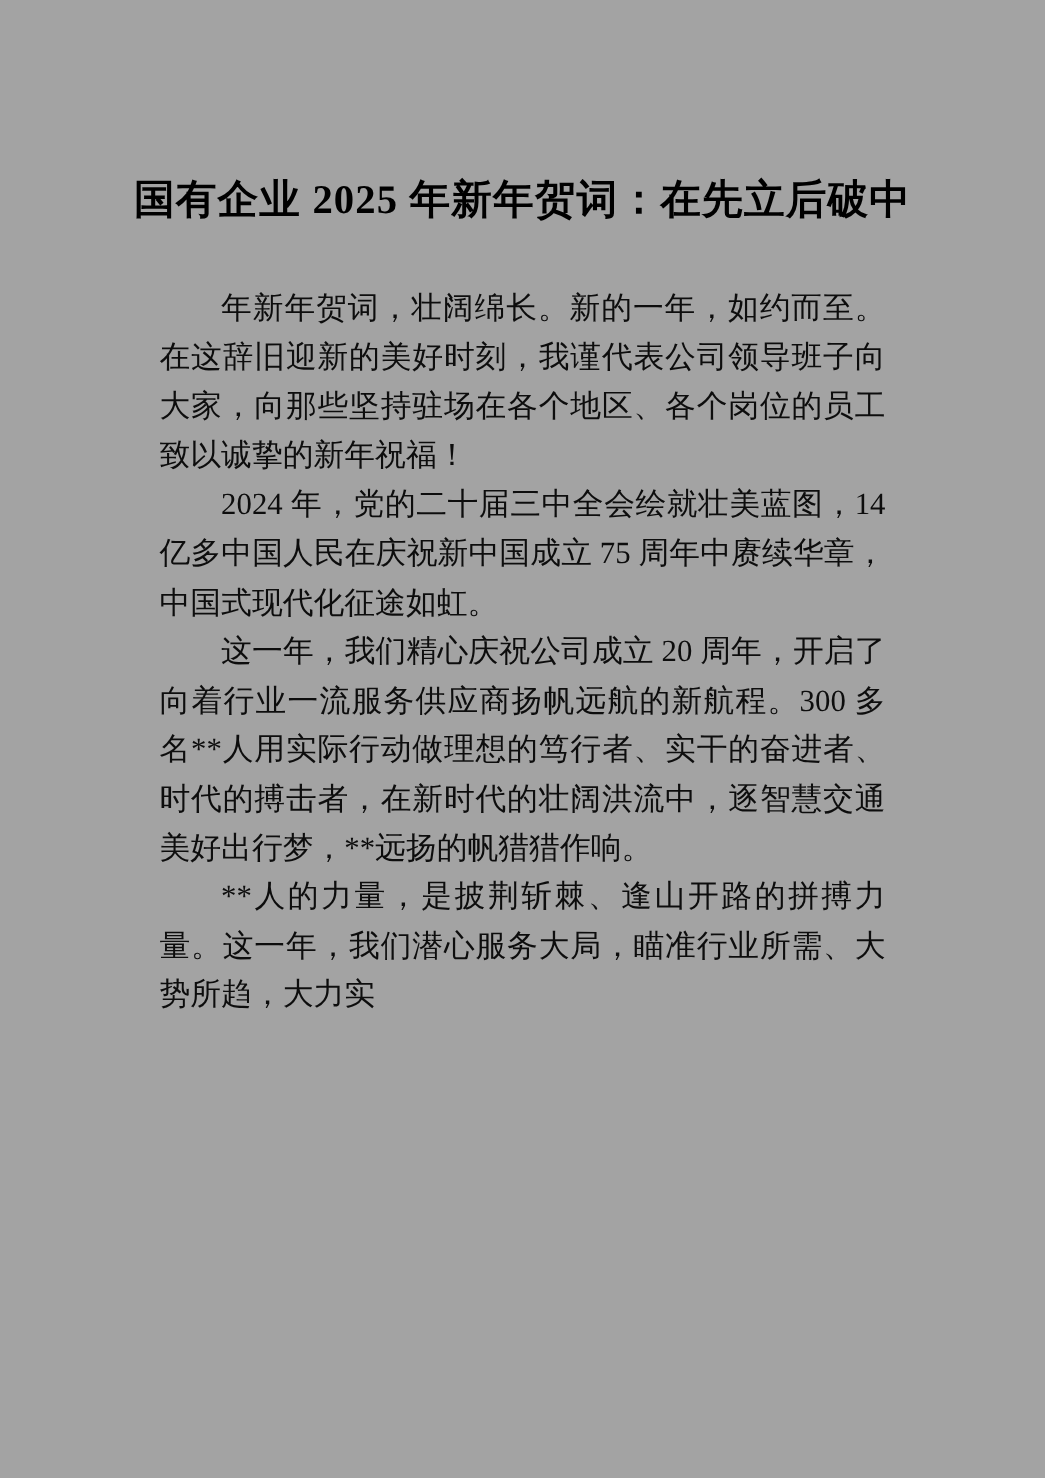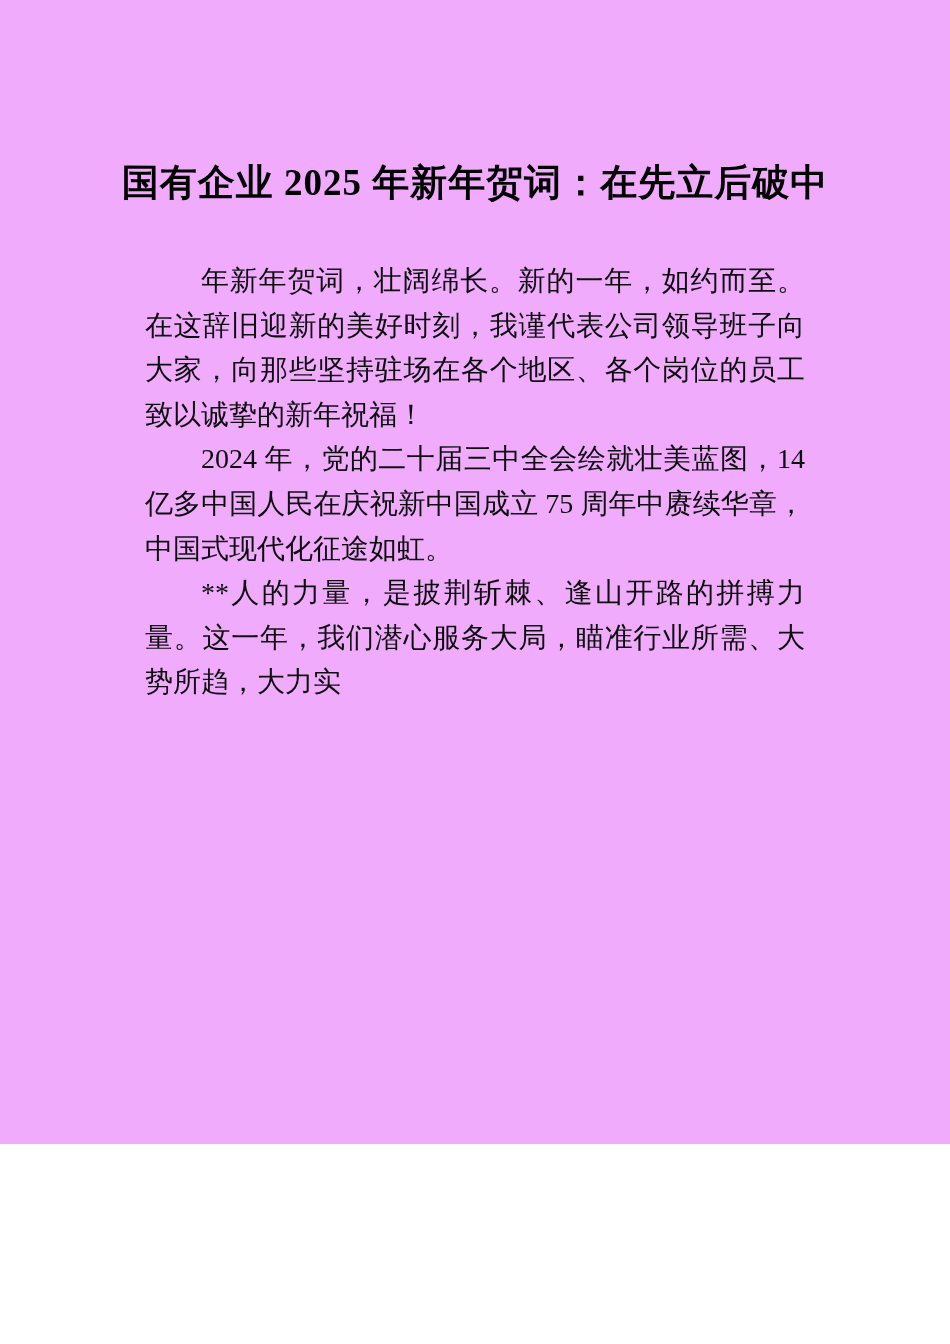--- a/index.html
+++ b/index.html
@@ -3,22 +3,22 @@
 <meta charset="utf-8">
 <style>
   html, body {
     margin: 0;
     padding: 0;
     background: #ffffff;
   }
   .page {
     position: relative;
     width: 950px;
-    height: 1144px;
-    background: #f0abfc;
+    height: 1344px;
+    background: #a3a3a3;
     color: #000000;
     overflow: hidden;
     font-family: "Liberation Serif", "DejaVu Serif", serif;
   }
   .doc-title {
     margin: 147px 110px 40px 110px;
     font-size: 37px;
     line-height: 72px;
     font-weight: 700;
     text-align: center;
@@ -49,16 +49,17 @@
 
 <div class="page">
 
   <h1 class="doc-title">
     <span class="title-line">国有企业 2025 年新年贺词：在先立后破中</span>
   </h1>
 
   <section class="doc-body">
     <p>年新年贺词，壮阔绵长。新的一年，如约而至。在这辞旧迎新的美好时刻，我谨代表公司领导班子向大家，向那些坚持驻场在各个地区、各个岗位的员工致以诚挚的新年祝福！</p>
     <p>2024 年，党的二十届三中全会绘就壮美蓝图，14 亿多中国人民在庆祝新中国成立 75 周年中赓续华章，中国式现代化征途如虹。</p>
+    <p>这一年，我们精心庆祝公司成立 20 周年，开启了向着行业一流服务供应商扬帆远航的新航程。300 多名**人用实际行动做理想的笃行者、实干的奋进者、时代的搏击者，在新时代的壮阔洪流中，逐智慧交通美好出行梦，**远扬的帆猎猎作响。</p>
     <p>**人的力量，是披荆斩棘、逢山开路的拼搏力量。这一年，我们潜心服务大局，瞄准行业所需、大势所趋，大力实</p>
   </section>
 
 </div>
 
 </body></html>

